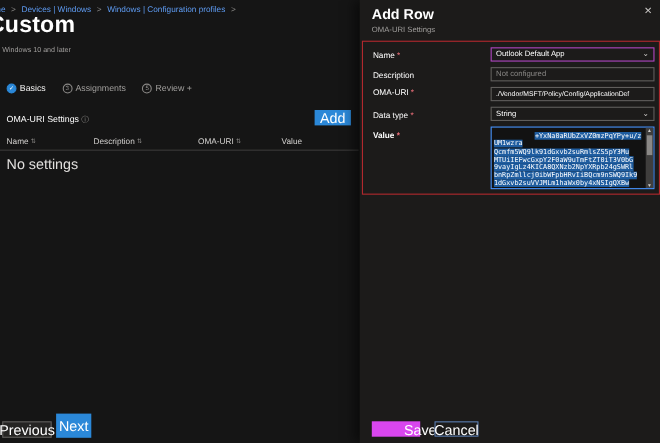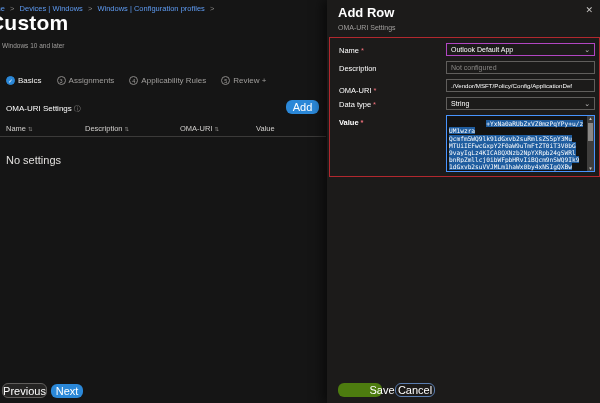--- a/index.html
+++ b/index.html
@@ -27,58 +27,58 @@
   .section-label { position:absolute; top:104px; left:6px; font-size:8px; color:#ffffff; }
   .info-icon { color:#8a8886; font-size:7px; margin-left:2px; }
   .add-btn { position:absolute; top:100px; left:286px; width:33px; height:14px; background:#2b88d8; color:#fff;
     font-size:7.5px; display:flex; align-items:center; justify-content:center; border-radius:2px; cursor:pointer; }
 
   .table-head { position:absolute; top:121px; left:0; width:326px; height:16px; border-bottom:1px solid #3b3a39;
     font-size:7.5px; color:#d2d0ce; }
   .th { position:absolute; top:3px; display:flex; align-items:center; gap:2px; cursor:pointer; }
   .th.c-name { left:6px; } .th.c-desc { left:85px; } .th.c-oma { left:180px; } .th.c-value { left:256px; }
   .sort-ico { font-size:5.5px; color:#8a8886; }
-  .empty-row { position:absolute; top:154px; left:6px; font-size:11px; color:#e1dfdd; }
-
-  .btn { display:flex; align-items:center; justify-content:center; border-radius:6px; cursor:pointer; font-size:11px; }
+  .empty-row { position:absolute; top:142px; left:6px; font-size:13px; color:#e1dfdd; }
+
+  .btn { display:flex; align-items:center; justify-content:center; border-radius:0; cursor:pointer; font-size:13px; }
   .prev-btn { position:absolute; left:2px; bottom:5px; width:45px; height:15px; background:#252423; border:1px solid #605e5c; color:#fff; }
-  .next-btn { position:absolute; left:51px; bottom:5px; width:32px; height:14px; background:#2b88d8; color:#fff; }
+  .next-btn { position:absolute; left:51px; bottom:5px; width:32px; height:22px; background:#2b88d8; color:#fff; }
 
   
   .panel { position:absolute; top:0; right:0; width:273px; height:403px; background:#1c1b1a;
     box-shadow:-5px 0 10px rgba(0,0,0,0.5); }
   .panel-title { position:absolute; top:5px; left:11px; font-size:13px; font-weight:bold; color:#ffffff; }
   .close-icon { position:absolute; top:5px; right:7px; font-size:9px; color:#c8c6c4; cursor:pointer; }
   .panel-subtitle { position:absolute; top:24px; left:11px; font-size:7px; color:#a19f9d; }
 
   .form-box { position:absolute; top:37px; left:2px; right:0; height:140px; border:1px solid #b2282e; }
   .f-label { position:absolute; left:9px; font-size:7.5px; color:#ffffff; white-space:nowrap; }
   .req { color:#f1707b; margin-left:2px; }
-  .l-name { top:8px; } .l-desc { top:26px; } .l-oma { top:48px; } .l-dtype { top:62px; } .l-value { top:80px;font-weight:bold; }
+  .l-name { top:8px; } .l-desc { top:26px; } .l-oma { top:41px; } .l-dtype { top:62px; } .l-value { top:80px;font-weight:bold; }
 
   .ctrl { position:absolute; left:116px; right:4px; height:13px; background:#1c1b1a; border:1px solid #605e5c;
     display:flex; align-items:center; padding:0 4px; font-size:7px; color:#ffffff; overflow:hidden; white-space:nowrap; cursor:text; }
   .r-name { top:5px; border-color:#b146c2; cursor:pointer; }
   .r-desc { top:23px; } .r-oma { top:41px; }
   .r-dtype { top:59px; cursor:pointer; }
   .placeholder { color:#8a8886; }
   .oma-text { font-size:6.2px; }
   .chev { margin-left:auto; color:#c8c6c4; font-size:7px; line-height:5px; }
 
   .value-box { position:absolute; top:77px; left:116px; right:4px; height:57px; border:1px solid #4894fe;
     background:#121212; overflow:hidden; cursor:text; }
   .value-text { position:absolute; top:-3px; left:2px; right:9px; font-family:"DejaVu Sans Mono", monospace;
     font-size:6.2px; line-height:7.2px; word-break:break-all; white-space:pre-wrap; }
   .value-text span { background:#1f5da0; color:#ffffff; }
   .vscroll { position:absolute; top:0; bottom:0; right:0; width:7px; background:#3f3e3d; }
   .scroll-arrow { position:absolute; left:0; width:7px; text-align:center; font-size:4.5px; color:#c8c6c4; cursor:pointer; }
   .arrow-up { top:0; } .arrow-down { bottom:0; }
   .scroll-thumb { position:absolute; top:7px; left:1px; width:5px; height:18px; background:#8a8886; cursor:grab; }
 
-  .save-btn { position:absolute; bottom:6px; left:11px; width:40px; height:14px; background:#4d7c0f; color:#fff;padding-left:44px; }
+  .save-btn { position:absolute; bottom:6px; left:11px; width:40px; height:14px; background:#d946ef; color:#fff;padding-left:44px; }
   .cancel-btn { position:absolute; bottom:6px; left:68px; width:40px; height:14px; background:#1c1b1a;
     border:1px solid #5a7db0; color:#fff; }
 </style>
 </head>
 <body>
 
 <div class="screen">
 
   <div>
 
@@ -95,24 +95,20 @@
     <div class="page-subtitle">Windows 10 and later</div>
 
     <div class="tabs">
       <div class="tab done">
         <span class="step-ico filled">✓</span>
         <span>Basics</span>
       </div>
       <div class="tab">
         <span class="step-ico">3</span>
         <span>Assignments</span>
-      </div>
-      <div class="tab">
-        <span class="step-ico">4</span>
-        <span>Applicability Rules</span>
       </div>
       <div class="tab">
         <span class="step-ico">5</span>
         <span>Review +</span>
       </div>
     </div>
 
     <div class="section-label">
       <span>OMA-URI Settings</span><span class="info-icon">ⓘ</span>
     </div>

